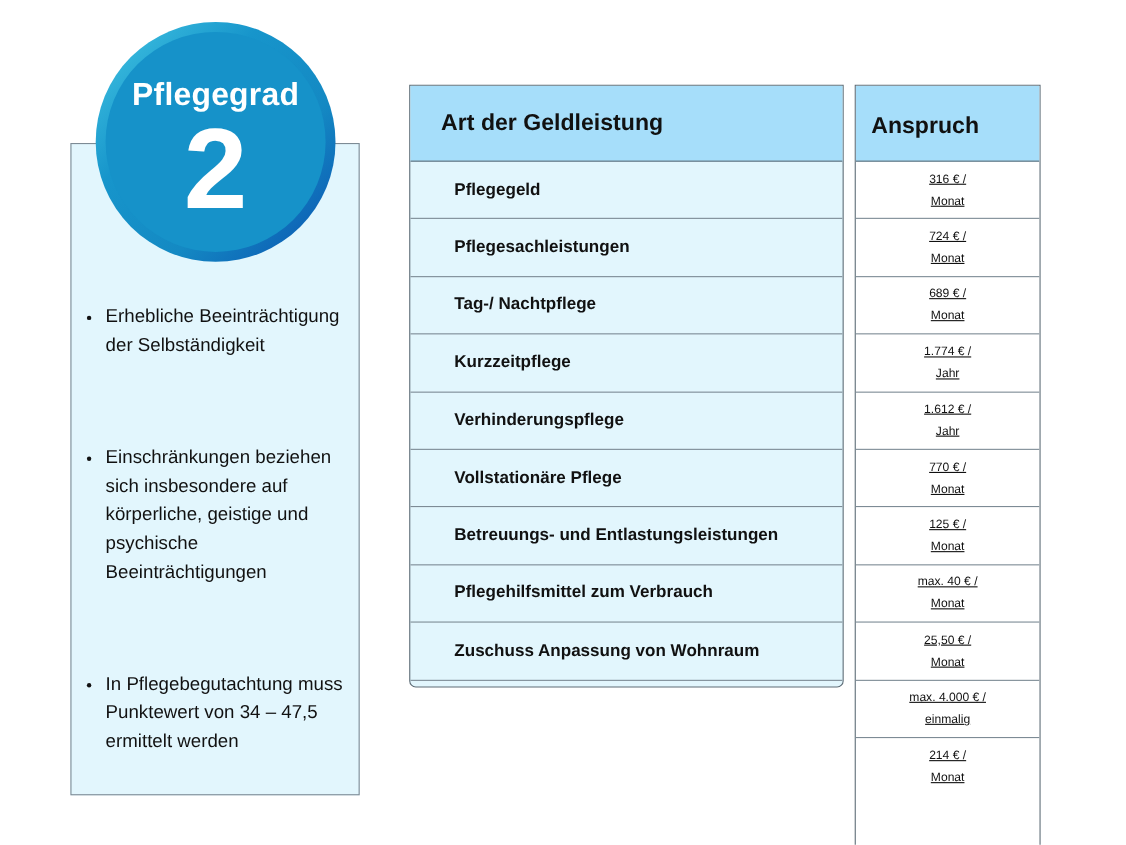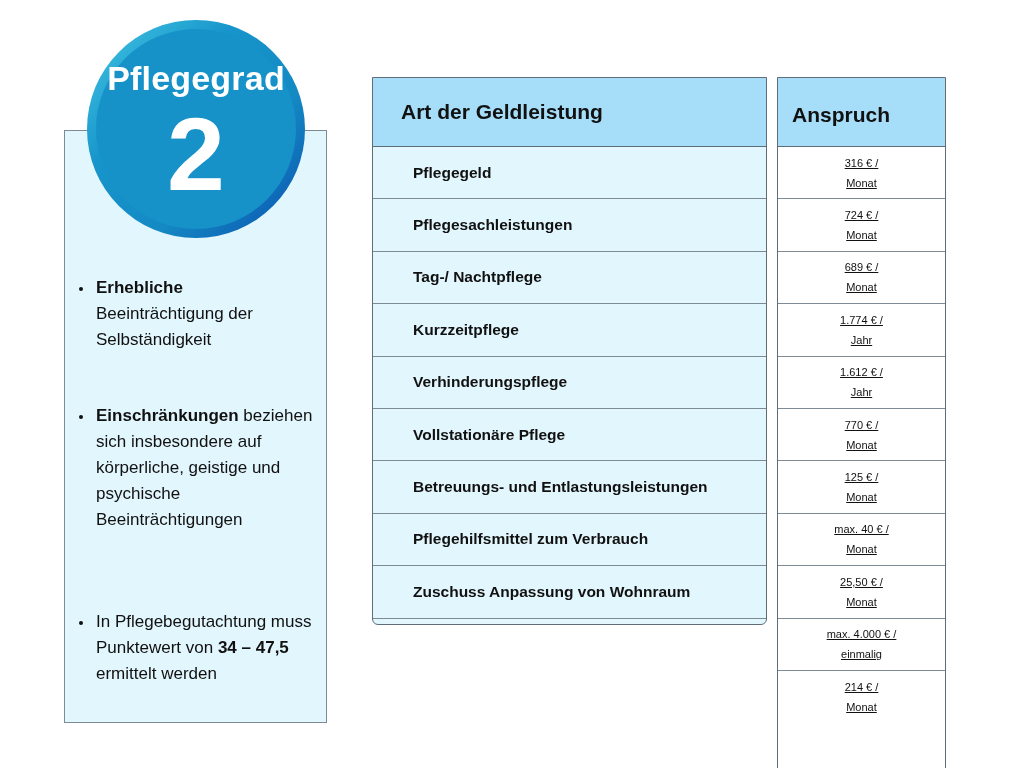--- a/index.html
+++ b/index.html
@@ -4,28 +4,28 @@
 <style>
   html, body { margin:0; padding:0; }
   body { width:1024px; height:768px; background:#ffffff; position:relative; overflow:hidden;
          font-family:"Liberation Sans", "DejaVu Sans", sans-serif; color:#111; }
   .left-card { position:absolute; left:64px; top:130px; width:263px; height:593px;
                background:#e2f6fd; border:1px solid #7d8b95; box-sizing:border-box; }
   .badge { position:absolute; left:87px; top:20px; width:218px; height:218px; border-radius:50%;
            background:linear-gradient(135deg,#45c8e4 0%,#1795cb 35%,#1489c3 65%,#0a4fb0 100%); }
   .badge-inner { position:absolute; left:9px; top:9px; right:9px; bottom:9px; border-radius:50%;
                  background:#1692c9; }
-  .badge-title { position:absolute; left:0; right:0; top:39px; text-align:center; color:#fff;
-                 font-weight:bold; font-size:34px; letter-spacing:0.2px; }
+  .badge-title { position:absolute; left:0; right:0; top:50px; text-align:center; color:#fff;
+                 font-weight:bold; font-size:29px; letter-spacing:0.2px; }
   .badge-num { position:absolute; left:0; right:0; top:82px; text-align:center; color:#fff;
                font-weight:bold; font-size:104px; line-height:104px; }
   .bullets { position:absolute; left:75px; top:275px; width:245px; margin:0; padding:0; list-style:none; }
   .bullets li { position:absolute; left:0; width:240px; font-size:17px; line-height:26px; padding-left:21px; box-sizing:border-box; }
   .bullets li::before { content:""; position:absolute; left:4px; top:12px; width:4px; height:4px; border-radius:50%; background:#111; }
-  .bullets b { font-weight:bold;text-align:right; }
+  .bullets b { font-weight:normal;text-align:right; }
   .tbl1 { position:absolute; left:372px; top:77px; width:395px; height:548px; border:1px solid #5e6d77;
           border-radius:0 0 6px 6px; box-sizing:border-box; background:#e2f6fd; overflow:hidden; }
   .tbl2 { position:absolute; left:777px; top:77px; width:169px; height:722px; border:1px solid #5e6d77;
           border-radius:0 0 6px 6px; box-sizing:border-box; background:#fff; overflow:hidden; }
   .th { height:69px; background:#a6defa; border-bottom:1px solid #5e6d77; box-sizing:border-box;
         display:flex; align-items:center; font-weight:bold; font-size:21px; color:#111; }
   .tbl1 .th { padding-left:28px; }
   .tbl2 .th { padding-left:14px; padding-top:6px; }
   .row { height:52.4px; border-bottom:1px solid #7d8b95; box-sizing:border-box; display:flex; align-items:center; }
   .row:last-child { border-bottom:none; }

